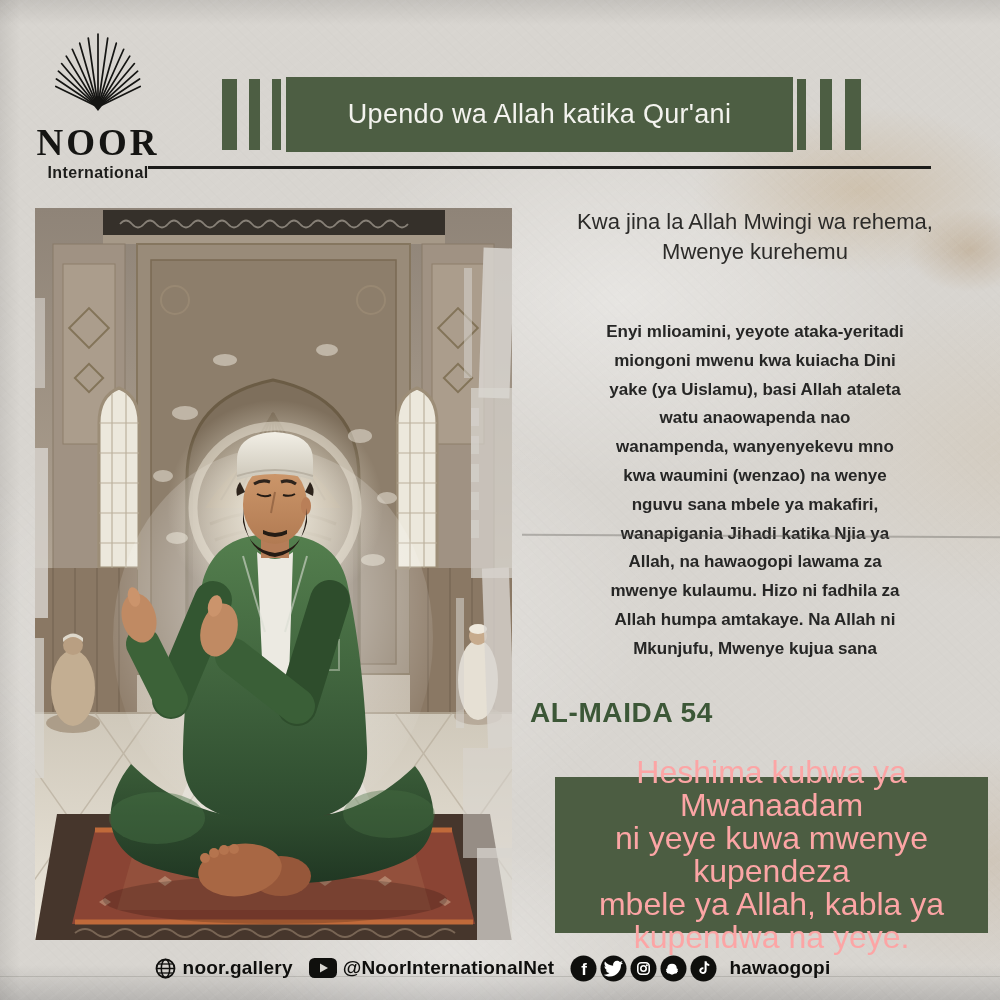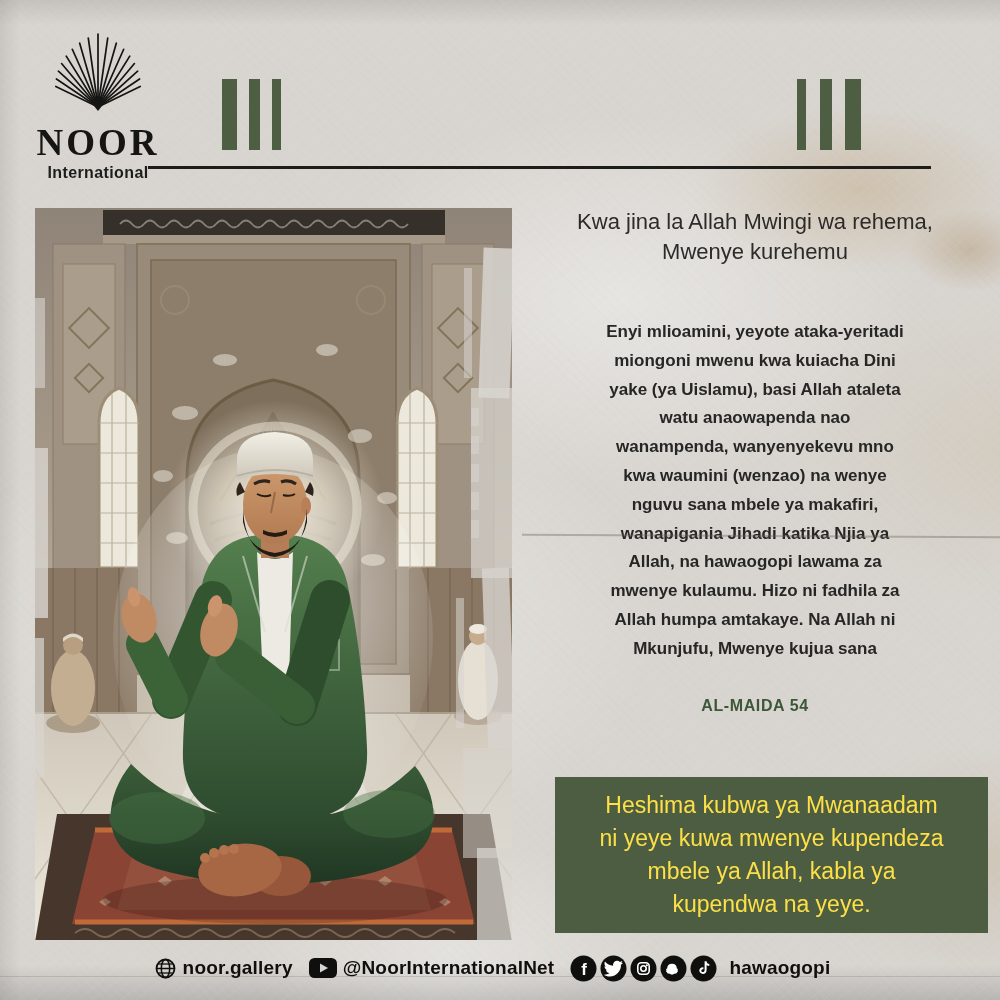--- a/index.html
+++ b/index.html
@@ -40,25 +40,25 @@
   .bR1{left:797px;width:9px;}  .bR2{left:820px;width:12px;} .bR3{left:845px;width:16px;}
 
   
   .art{position:absolute;left:35px;top:208px;width:477px;height:732px;}
 
   
   .bismillah{position:absolute;left:535px;top:196px;width:440px;text-align:center;
     font-size:22px;line-height:30px;color:#2c2b29;white-space:pre-line;margin-top:11px;}
   .verse{position:absolute;left:525px;top:318px;width:460px;text-align:center;
     font-size:17px;font-weight:bold;line-height:28.8px;color:#262625;white-space:pre-line;}
-  .reference{position:absolute;left:530px;top:697px;width:450px;text-align:center;
-    font-size:16px;font-weight:bold;letter-spacing:.6px;color:#3c5737;}
+  .reference{position:absolute;left:530px;top:697px;width:450px;
+    font-size:28px;font-weight:bold;letter-spacing:.6px;color:#3c5737;}
   .quote-box{position:absolute;left:555px;top:777px;width:433px;height:156px;background:#4c5d42;
     display:flex;align-items:center;justify-content:center;}
-  .quote-text{color:#fde047;font-size:23px;line-height:33px;text-align:center;white-space:pre-line;}
+  .quote-text{color:#fca5a5;font-size:32px;line-height:33px;text-align:center;white-space:pre-line;}
 
   
   .footer{position:absolute;left:0;top:950px;width:984px;height:36px;
     display:flex;align-items:center;justify-content:center;color:#0f0f0d;}
   .f-text{font-size:19px;font-weight:bold;letter-spacing:.2px;}
   .gap6{width:6px;} .gap12{width:12px;} .gap16{width:16px;}
   .socials{display:flex;align-items:center;gap:3px;}
   .icon{display:block;}
 </style>
 </head>
@@ -91,20 +91,23 @@
       <path d="M55,84 l7,-9 -7,-6 -7,6 Z" fill="#151513"></path>
     </svg>
     <div class="brand-name">NOOR</div>
     <div class="brand-sub">International</div>
   </div>
 
   <div class="hrule"></div>
   <div class="bar bL1"></div>
   <div class="bar bL2"></div>
   <div class="bar bL3"></div>
+  <div class="banner">
+    <span class="banner-title">Upendo wa Allah katika Qur'ani</span>
+  </div>
   <div class="bar bR1"></div>
   <div class="bar bR2"></div>
   <div class="bar bR3"></div>
 
   <div class="art">
     <svg width="477" height="732" viewBox="0 0 477 732">
       <defs>
         <linearGradient id="wallG" x1="0" y1="0" x2="0" y2="1">
           <stop offset="0" stop-color="#8f8478"></stop>
             <stop offset=".4" stop-color="#a89b8b"></stop>

